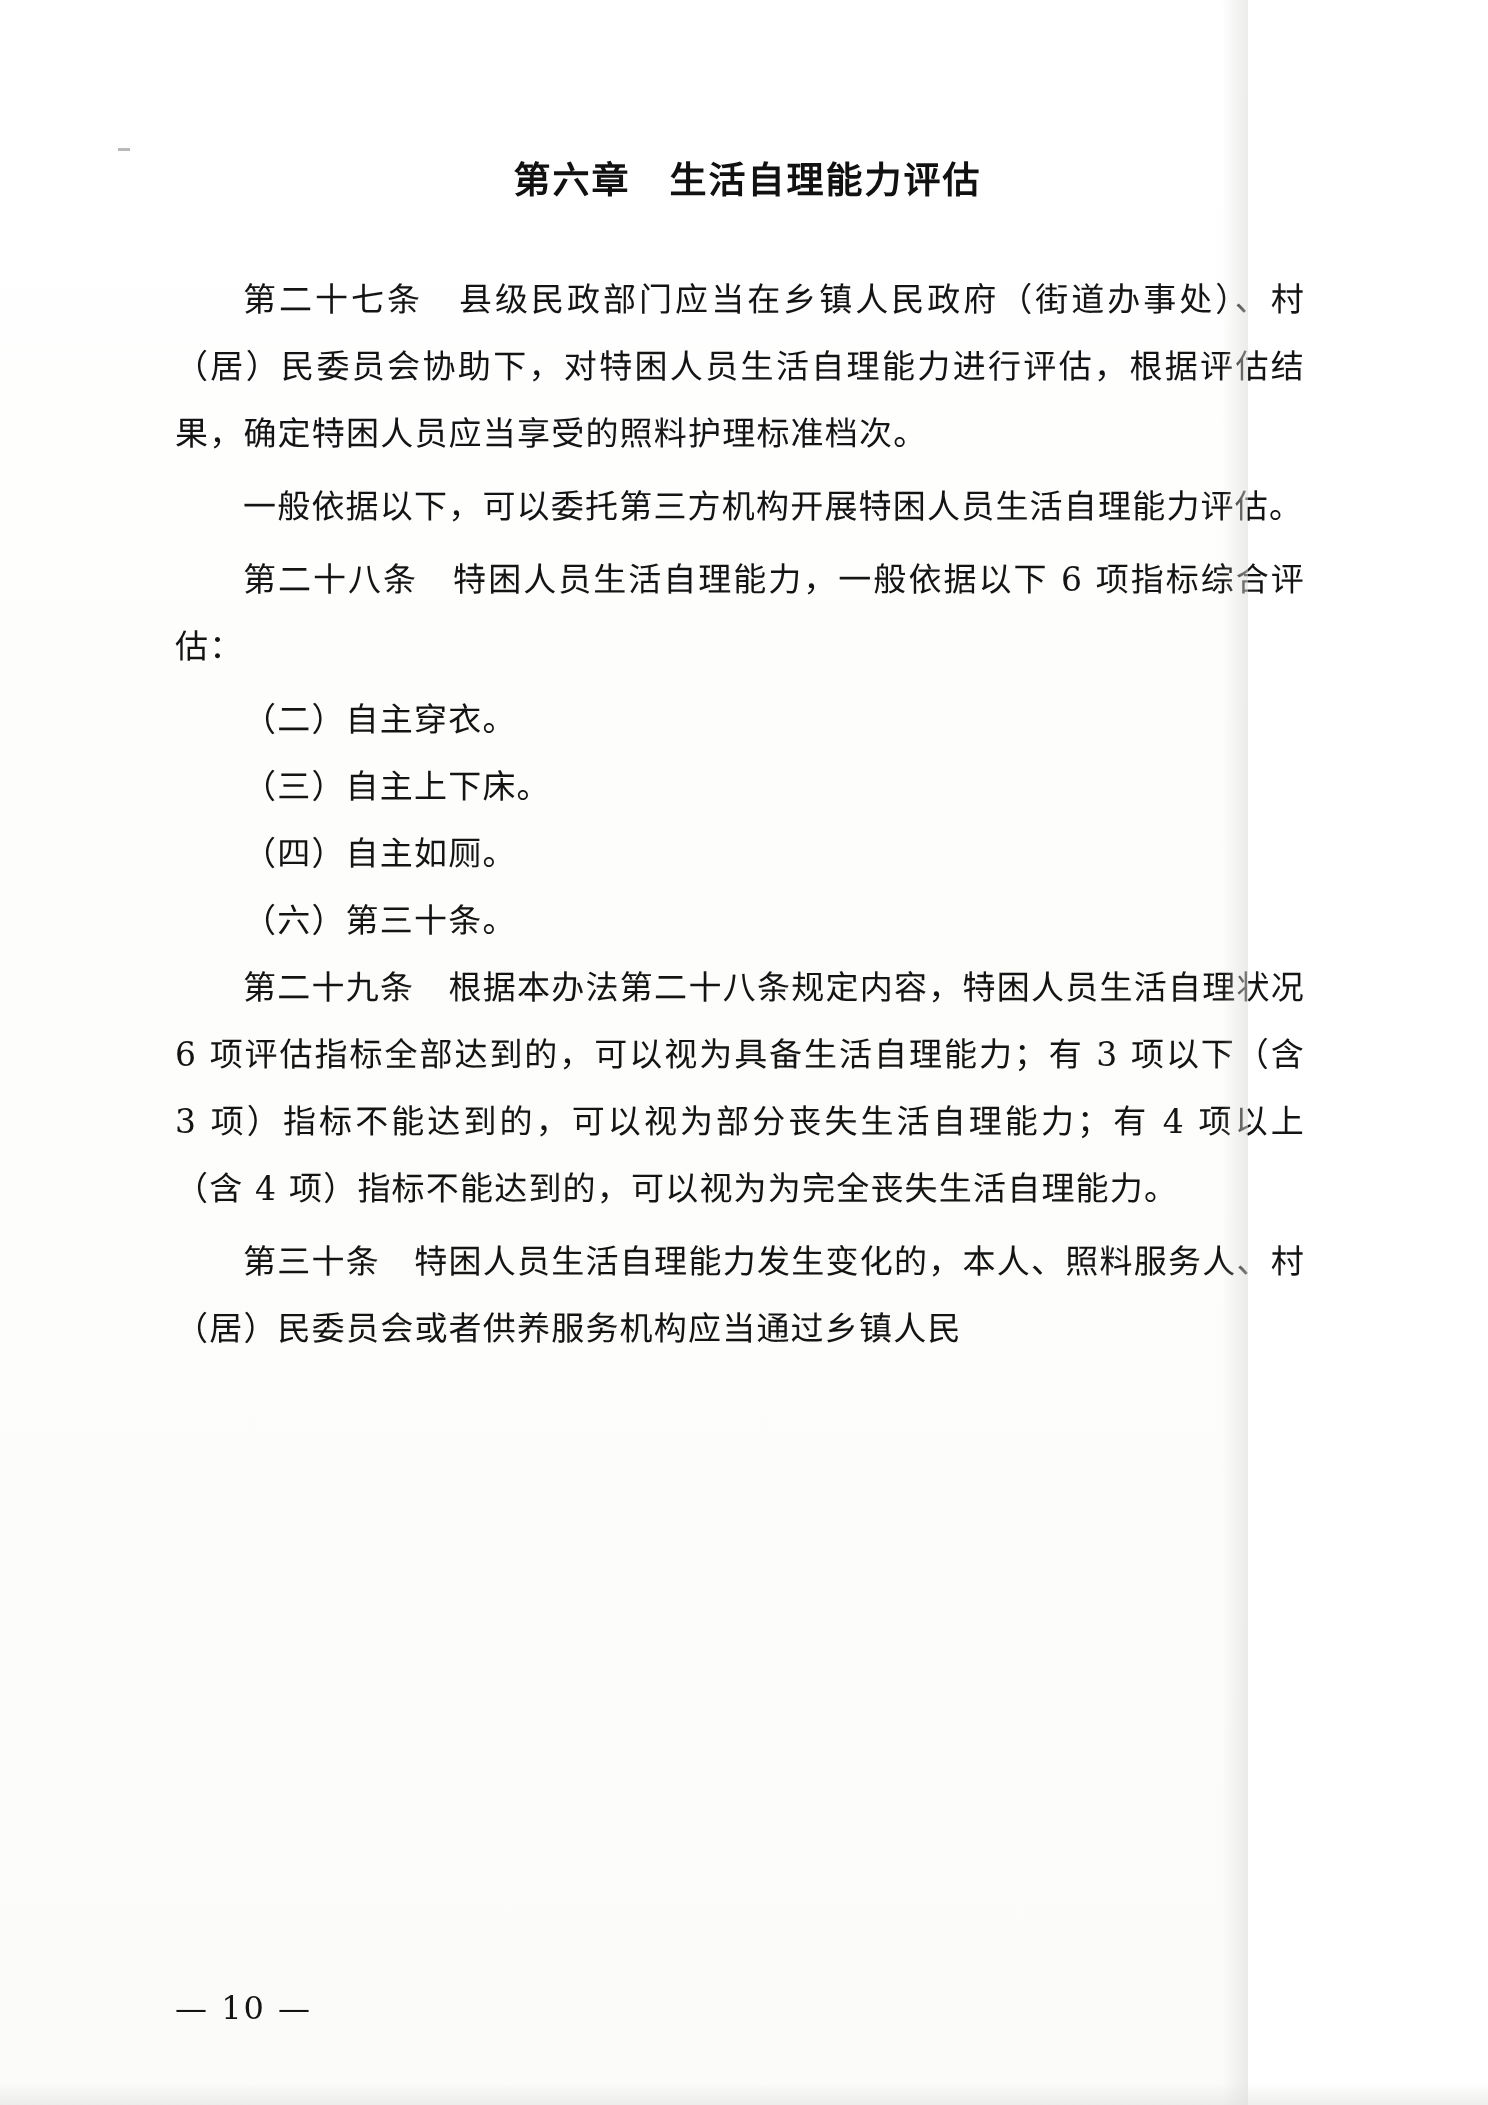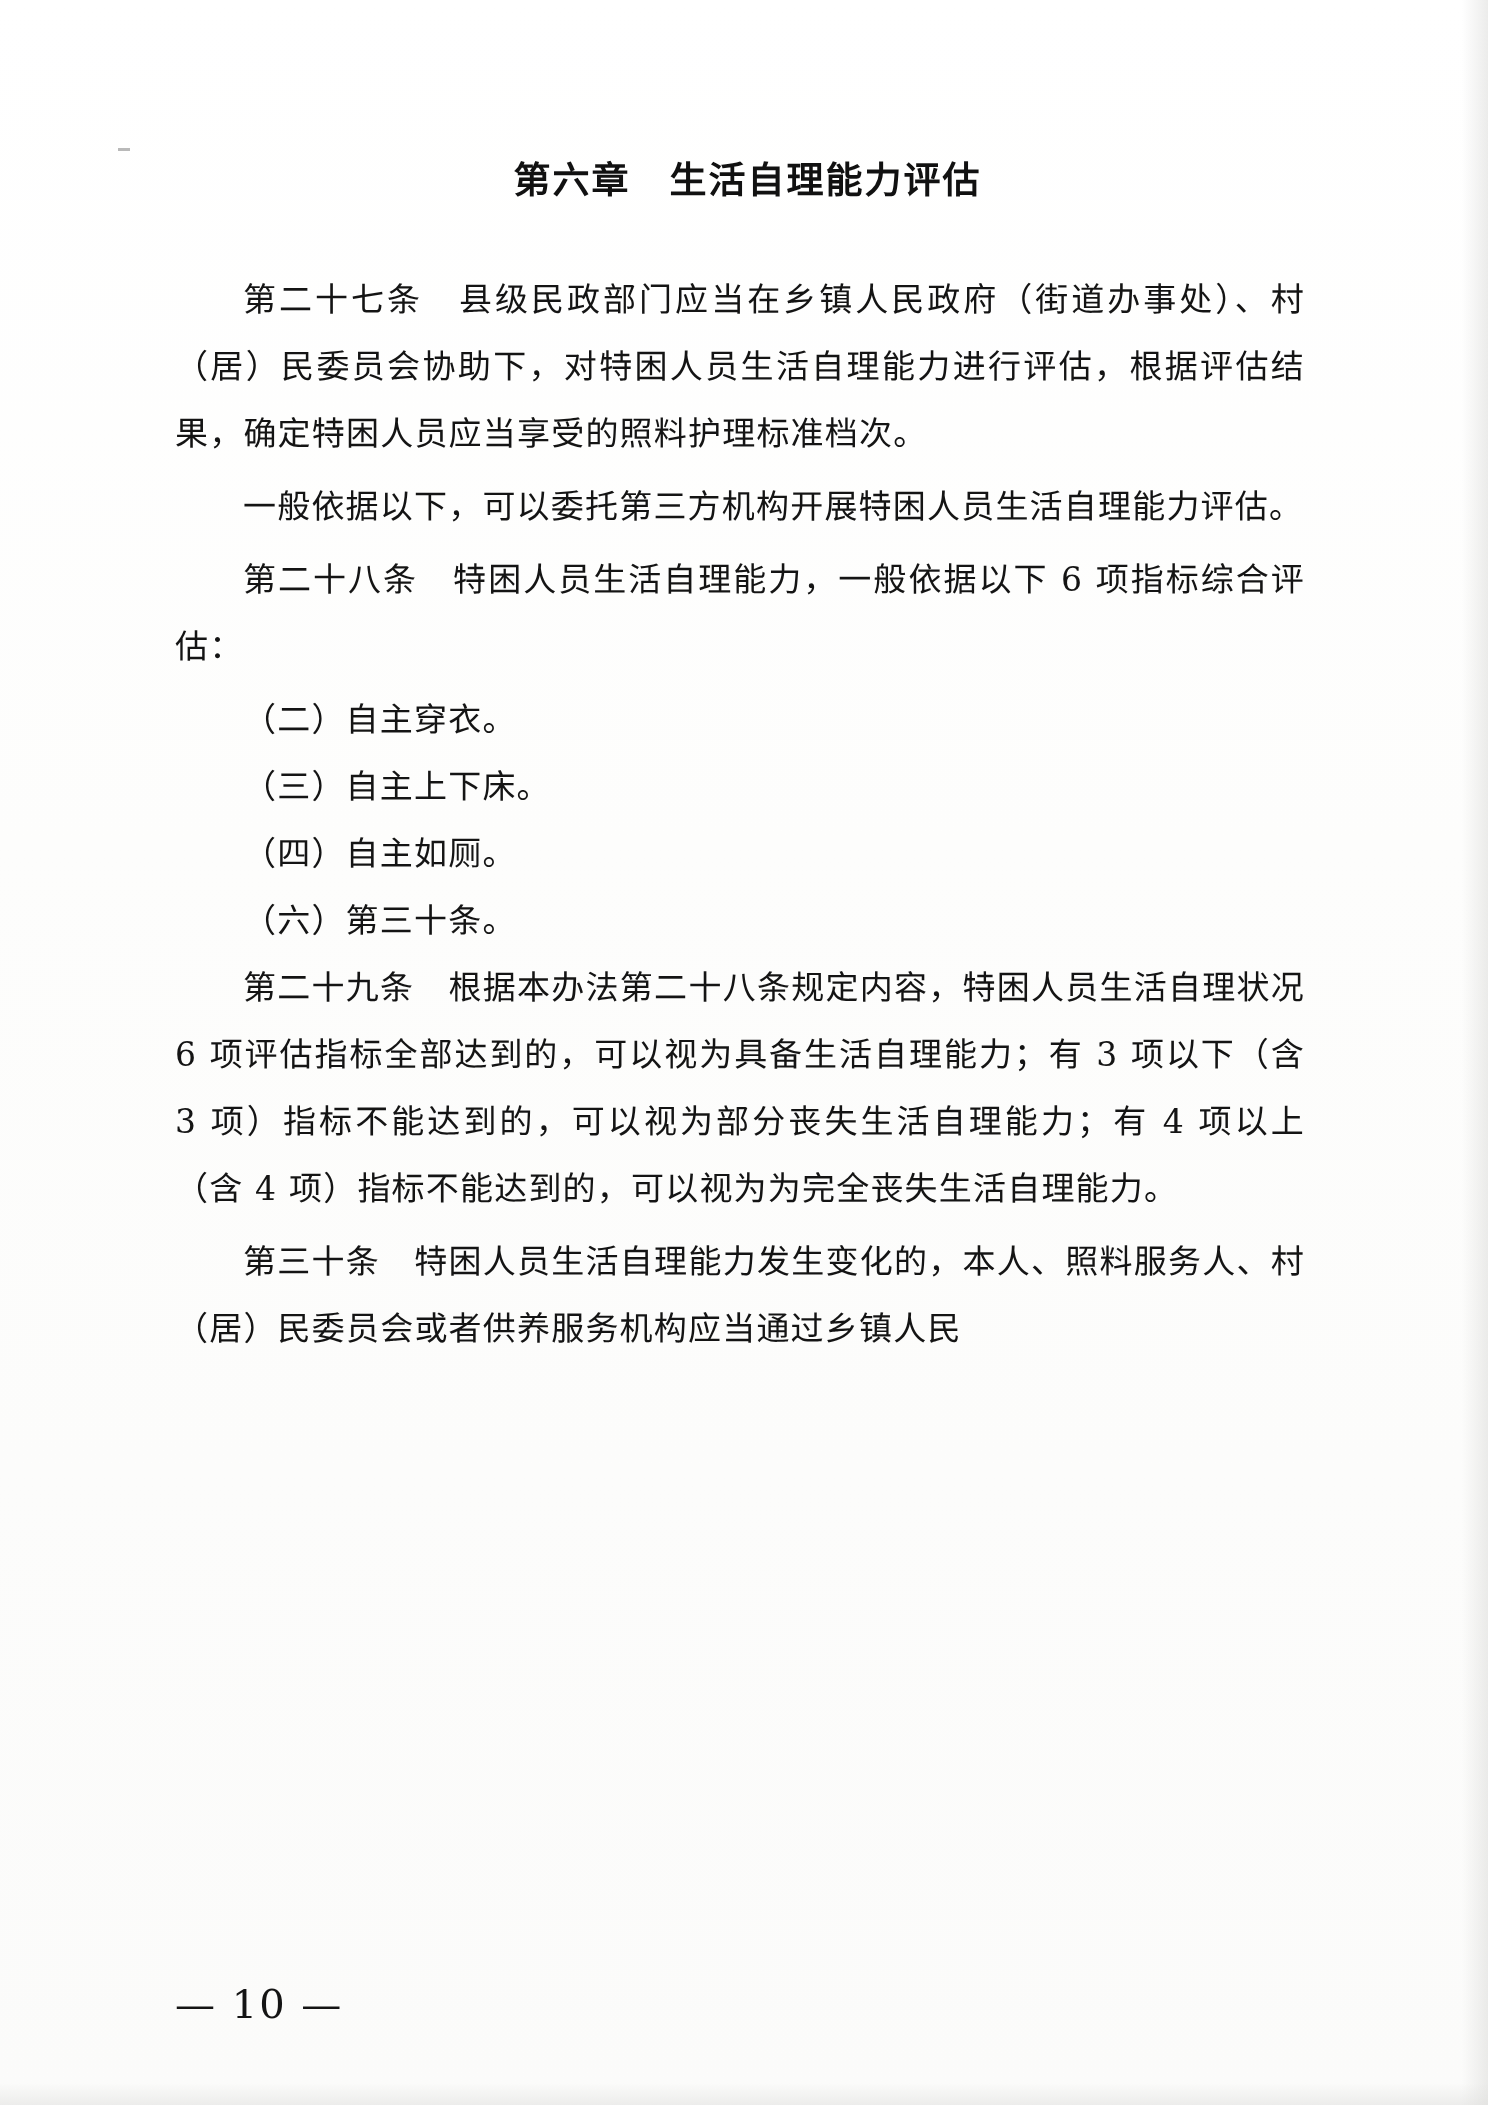--- a/index.html
+++ b/index.html
@@ -12,21 +12,21 @@
     height: 2105px;
     position: relative;
     font-family: "DejaVu Serif", "Liberation Serif", serif;
     color: #1a1a1a;
     overflow: hidden;
   }
   .page {
     position: absolute;
     top: 0;
     left: 0;
-    width: 1488px;
+    width: 1248px;
     height: 2105px;
     background: #fefefe;
   }
   
   .paper-tint {
     position: absolute;
     inset: 0;
     background: linear-gradient(180deg, #ffffff 0%, #fdfdfc 40%, #fbfbfa 100%);
     pointer-events: none;
   }
@@ -61,21 +61,21 @@
     line-height: 67px;
     margin: 0;
     text-indent: 68px;
     letter-spacing: 1.2px;
     color: #141414;
   }
   .page-number {
     position: absolute;
     left: 175px;
     bottom: 78px;
-    font-size: 40px;
+    font-size: 32px;
     letter-spacing: 2px;
     color: #141414;
     font-family: "DejaVu Serif", "Liberation Serif", serif;
   }
   .margin-mark {
     position: absolute;
     left: 118px;
     top: 148px;
     width: 12px;
     height: 3px;

